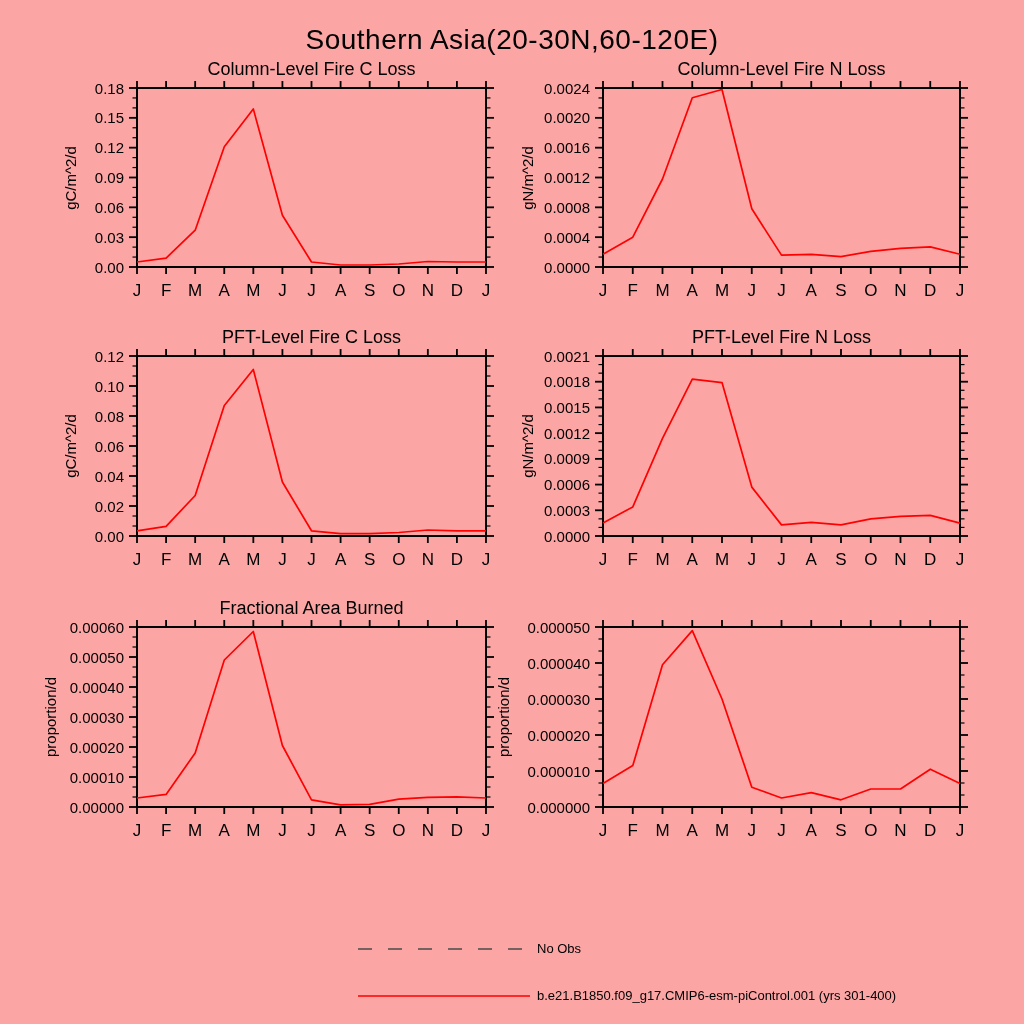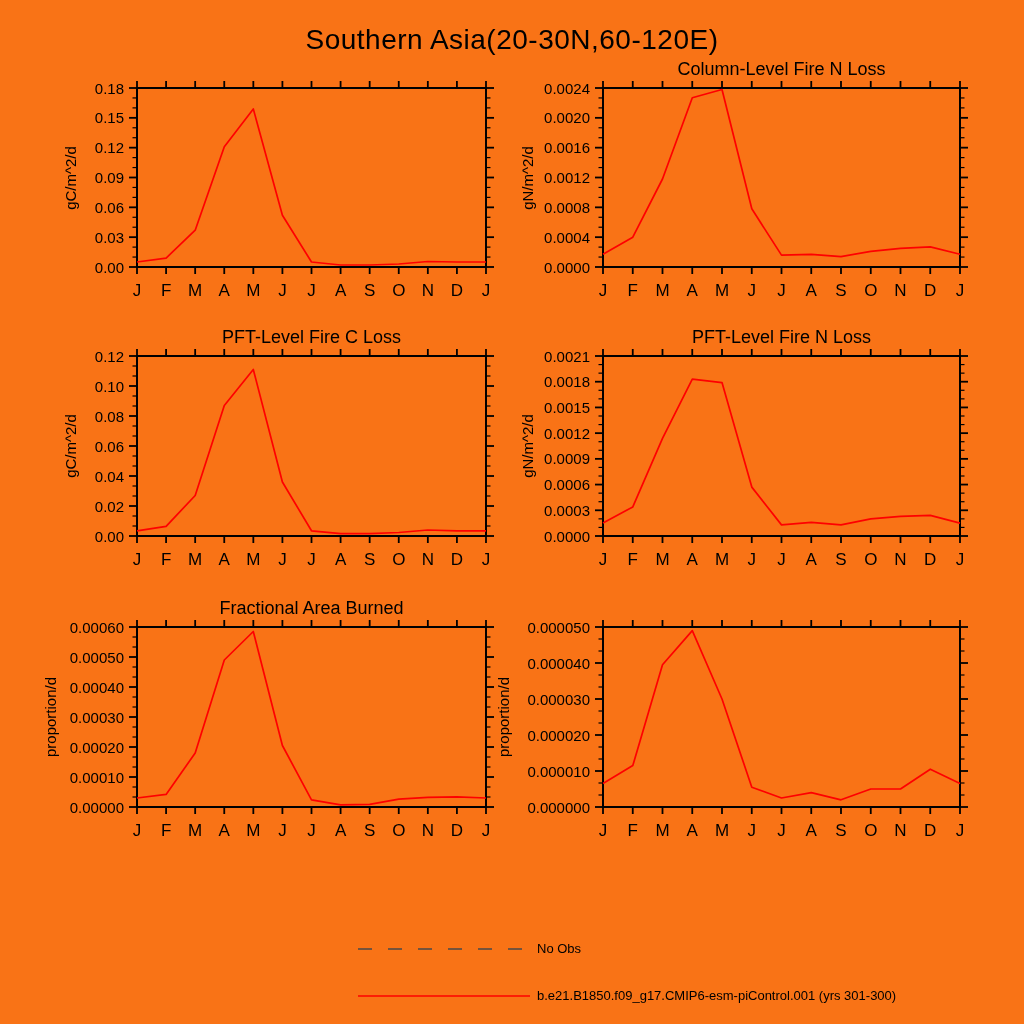--- a/index.html
+++ b/index.html
@@ -1,17 +1,17 @@
 <!DOCTYPE html>
 <html><head>
 <meta charset="utf-8">
 <style>
   html,body{margin:0;padding:0;background:#ffffff;}
   .canvas{
-    position:relative;width:1024px;height:1024px;background:#f97316;overflow:hidden;
+    position:relative;width:1024px;height:1024px;background:#fca5a5;overflow:hidden;
     font-family:"Liberation Sans", sans-serif;color:#000;
   }
   .main-title{
     position:absolute;left:0;top:24px;width:1024px;text-align:center;
     font-size:28px;letter-spacing:0.5px;
   }
   .panel-title{
     position:absolute;height:22px;text-align:center;font-size:18px;white-space:nowrap;
   }
   .pt0{left:137px;top:59px;width:349px;}
@@ -37,20 +37,21 @@
   .ll0{top:942px;}
   .ll1{top:989px;}
 </style>
 </head>
 <body>
 
 <div class="canvas">
 
   <div class="main-title">Southern Asia(20-30N,60-120E)</div>
 
+  <div class="panel-title pt0">Column-Level Fire C Loss</div>
   <div class="panel-title pt2">PFT-Level Fire C Loss</div>
   <div class="panel-title pt1">Column-Level Fire N Loss</div>
   <div class="panel-title pt4">Fractional Area Burned</div>
   <div class="panel-title pt3">PFT-Level Fire N Loss</div>
 
   <div class="ylabel yl0">gC/m^2/d</div>
   <div class="ylabel yl1">gN/m^2/d</div>
   <div class="ylabel yl2">gC/m^2/d</div>
   <div class="ylabel yl3">gN/m^2/d</div>
   <div class="ylabel yl4">proportion/d</div>
@@ -583,15 +584,15 @@
         <line x1="603" y1="627" x2="595" y2="627" stroke="#000000" stroke-width="1.8"></line>
         <line x1="960" y1="627" x2="968" y2="627" stroke="#000000" stroke-width="1.8"></line>
         <text x="590" y="627" text-anchor="end" dominant-baseline="central" font-size="15" fill="#000000">0.000050</text>
         <polyline points="603.0,783.6 632.8,765.6 662.5,664.8 692.3,630.6 722.0,699.0 751.8,787.2 781.5,798.0 811.3,792.6 841.0,799.8 870.8,789.0 900.5,789.0 930.3,769.2 960.0,783.6" fill="none" stroke="#fe0000" stroke-width="1.7" stroke-linejoin="round"></polyline>
       </g>
       <line x1="358" y1="949" x2="530" y2="949" stroke="#4a4a4a" stroke-width="1.6" stroke-dasharray="14 16"></line>
       <line x1="358" y1="996" x2="530" y2="996" stroke="#fe0000" stroke-width="1.5"></line>
     </svg>
 
   <div class="legend-label ll0">No Obs</div>
-  <div class="legend-label ll1">b.e21.B1850.f09_g17.CMIP6-esm-piControl.001 (yrs 301-300)</div>
+  <div class="legend-label ll1">b.e21.B1850.f09_g17.CMIP6-esm-piControl.001 (yrs 301-400)</div>
 
 </div>
 
 </body></html>

